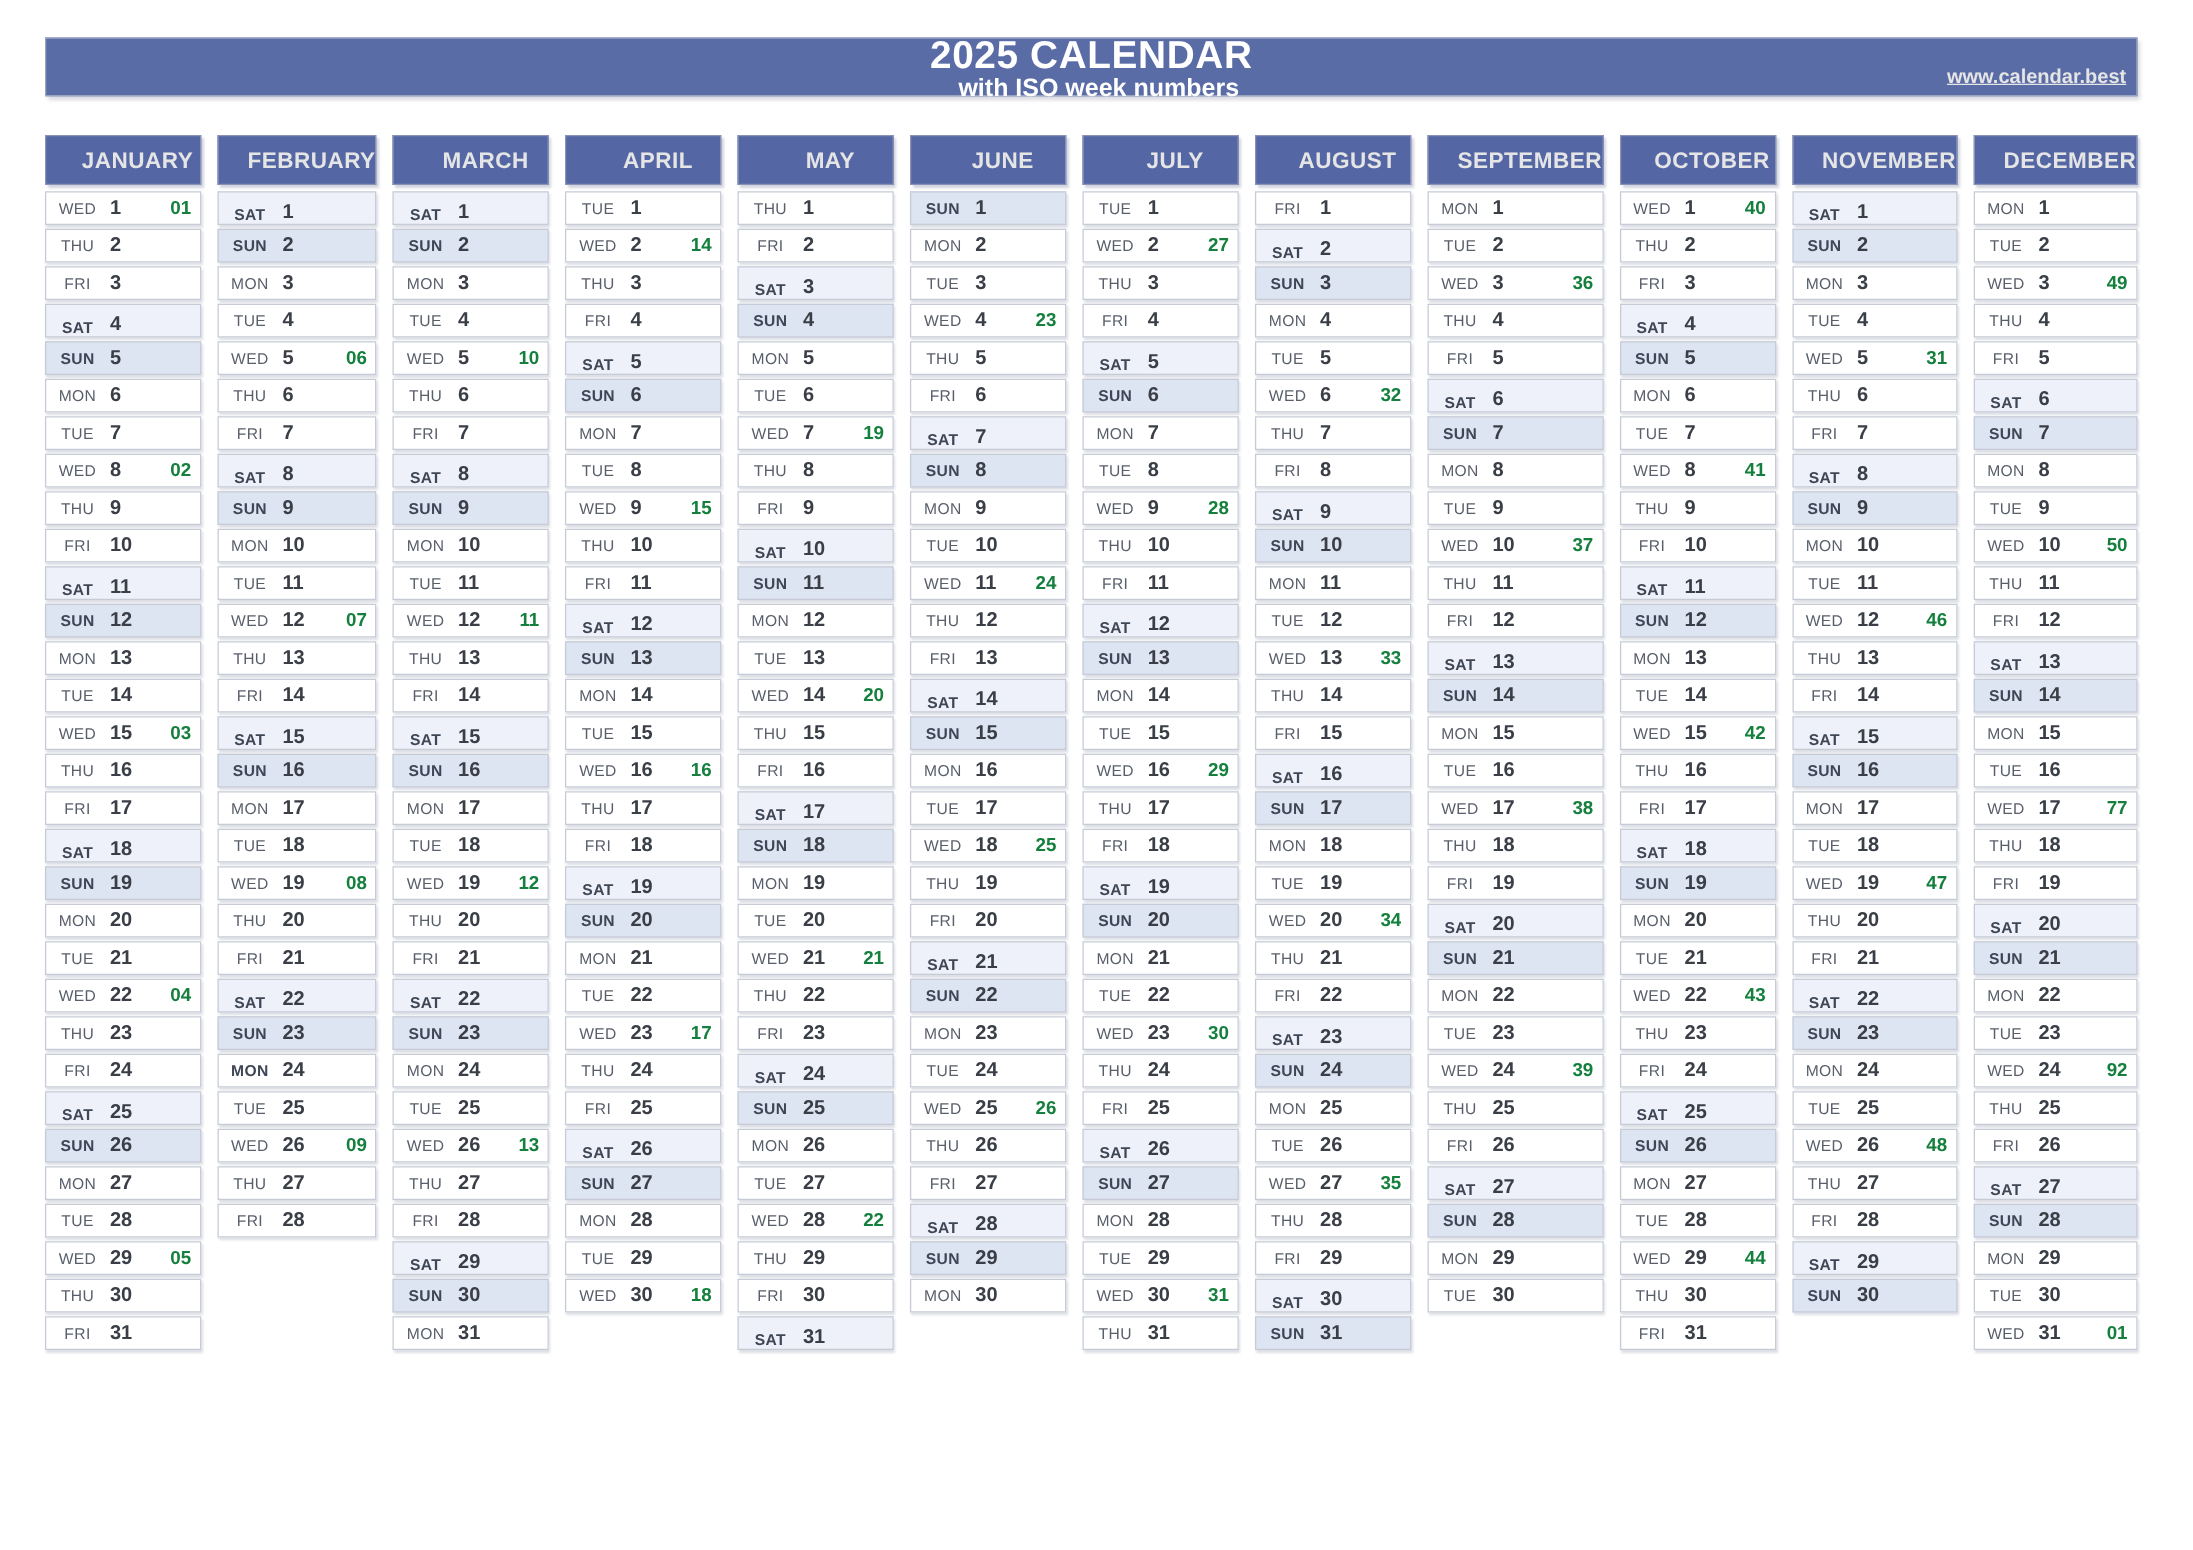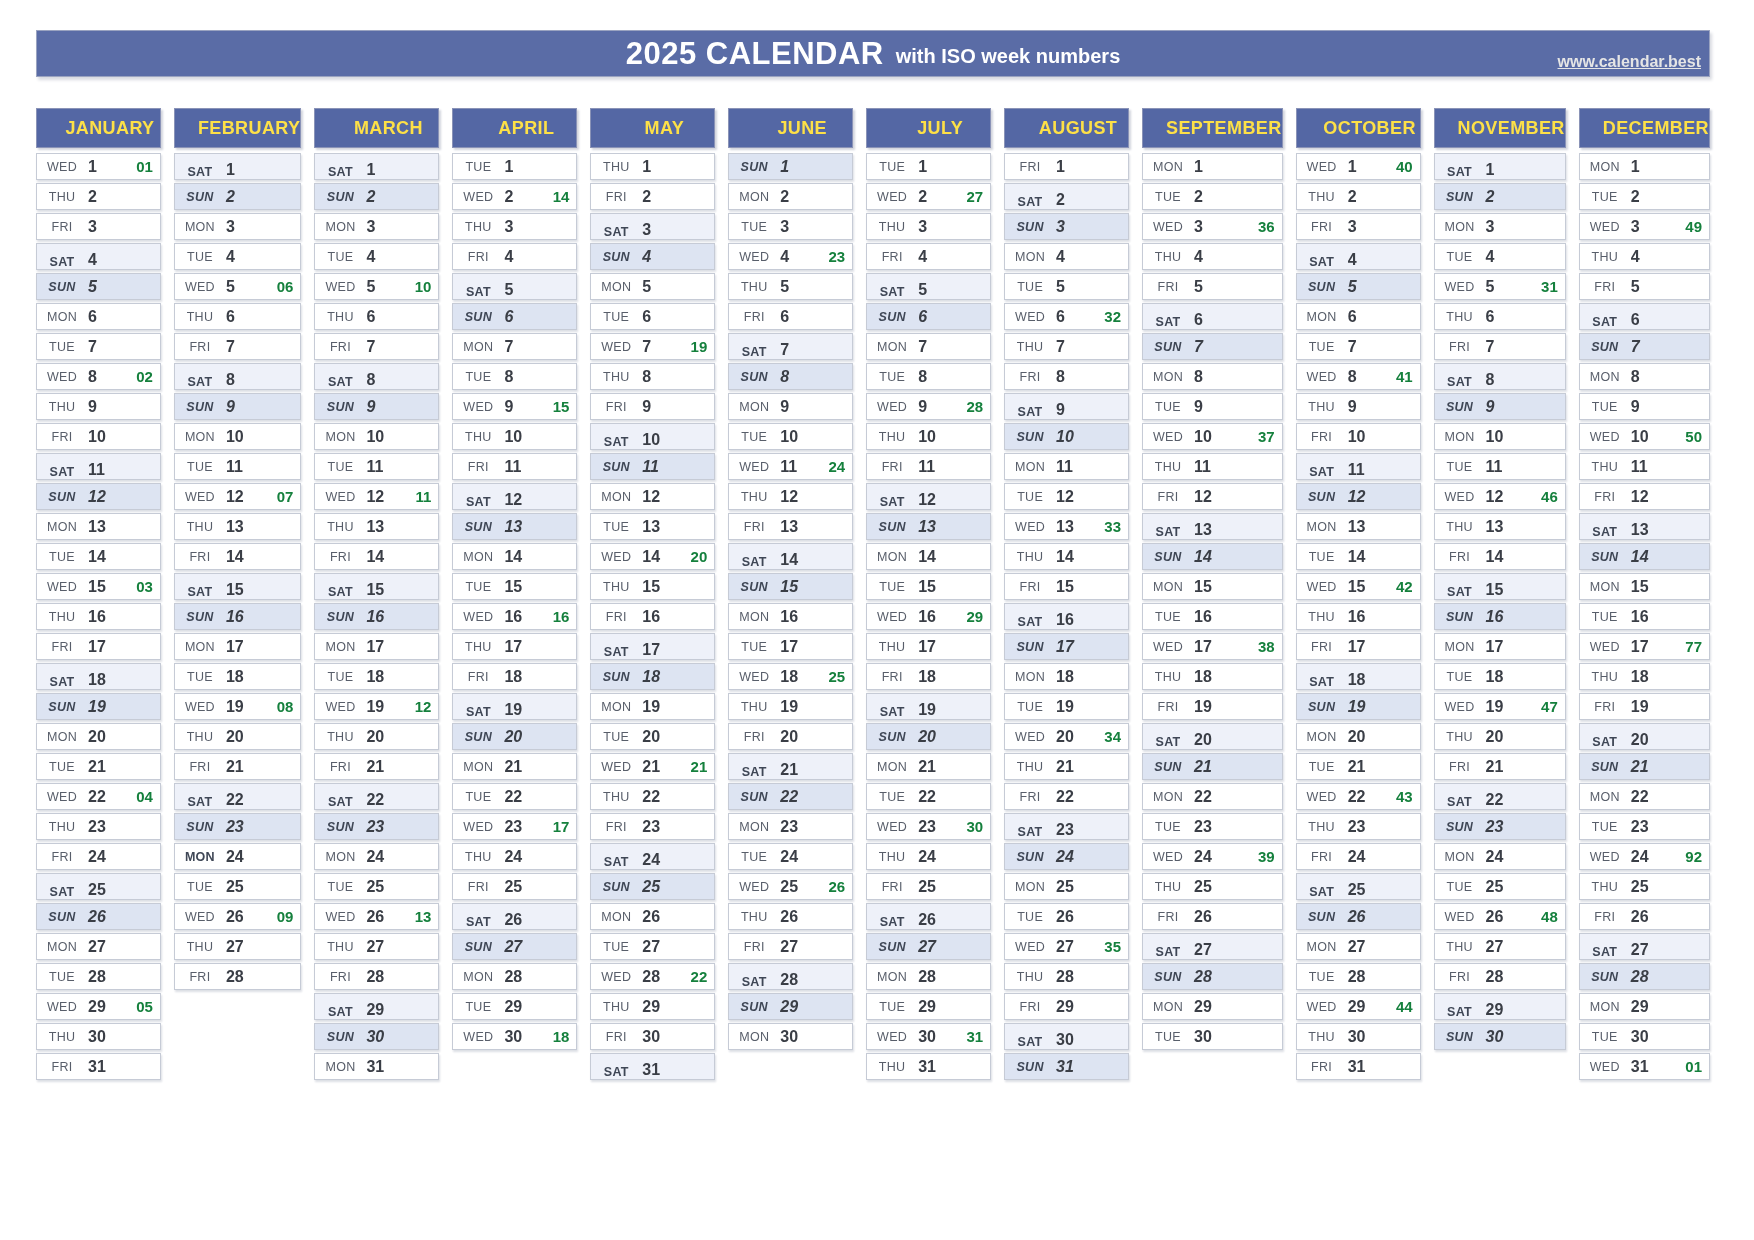--- a/index.html
+++ b/index.html
@@ -6,21 +6,21 @@
   body{
     width:1754px;height:1240px;position:relative;overflow:hidden;
     font-family:"Liberation Sans","DejaVu Sans",sans-serif;
     -webkit-font-smoothing:antialiased;
   }
   
   .banner{
     position:absolute;left:36px;top:30px;width:1674px;height:47px;
     background:#5a6ca6;border:1px solid #9aa3c0;box-sizing:border-box;
     box-shadow:2px 3px 3px #d9dbe1;
-    display:flex;align-items:center;justify-content:center;
+    display:flex;align-items:center;justify-content:center;flex-direction:column;
   }
   .banner .title{
     color:#ffffff;font-weight:bold;font-size:31px;letter-spacing:.5px;line-height:1;
   }
   .banner .subtitle{
     color:#ffffff;font-weight:bold;font-size:20px;margin-left:12px;line-height:1;
     position:relative;top:2px;
   }
   .site-link{
     position:absolute;right:8px;bottom:5px;
@@ -31,32 +31,32 @@
   .months{
     position:absolute;left:36px;top:108px;width:1674px;
     display:grid;grid-template-columns:repeat(12,1fr);column-gap:13px;
   }
   .month{display:flex;flex-direction:column;}
   .month-header{
     height:40px;box-sizing:border-box;margin-bottom:5px;
     background:#5467a4;border:1px solid #8a93b7;
     box-shadow:2px 2px 2px #d2d5dd;
     display:flex;align-items:center;justify-content:center;
-    color:#fde047;font-weight:bold;font-size:18px;letter-spacing:.4px;
+    color:#e5e5e5;font-weight:bold;font-size:18px;letter-spacing:.4px;
     white-space:nowrap;
     padding-left:23px;
   }
   .day-row{
     height:27px;box-sizing:border-box;margin-bottom:3px;
     background:#ffffff;border:1px solid #c6cbd6;
     box-shadow:1px 2px 2px #dcdfe5;
     display:flex;align-items:center;padding:0 7px 0 5px;
   }
   .day-row.sat{background:#eef1f9;align-items:flex-end;}
-  .day-row.sun{background:#dde4f2;font-style:italic;}
+  .day-row.sun{background:#dde4f2;}
   .dow{
     width:40px;text-align:center;flex:0 0 auto;
     font-size:12.5px;color:#585e6a;letter-spacing:.3px;
   }
   .day-row.sat .dow,.day-row.sun .dow,.day-row.bold .dow{
     font-weight:bold;color:#3f4756;
   }
   .num{
     font-size:16px;font-weight:bold;color:#3a3e46;margin-left:6px;flex:0 0 auto;
   }

